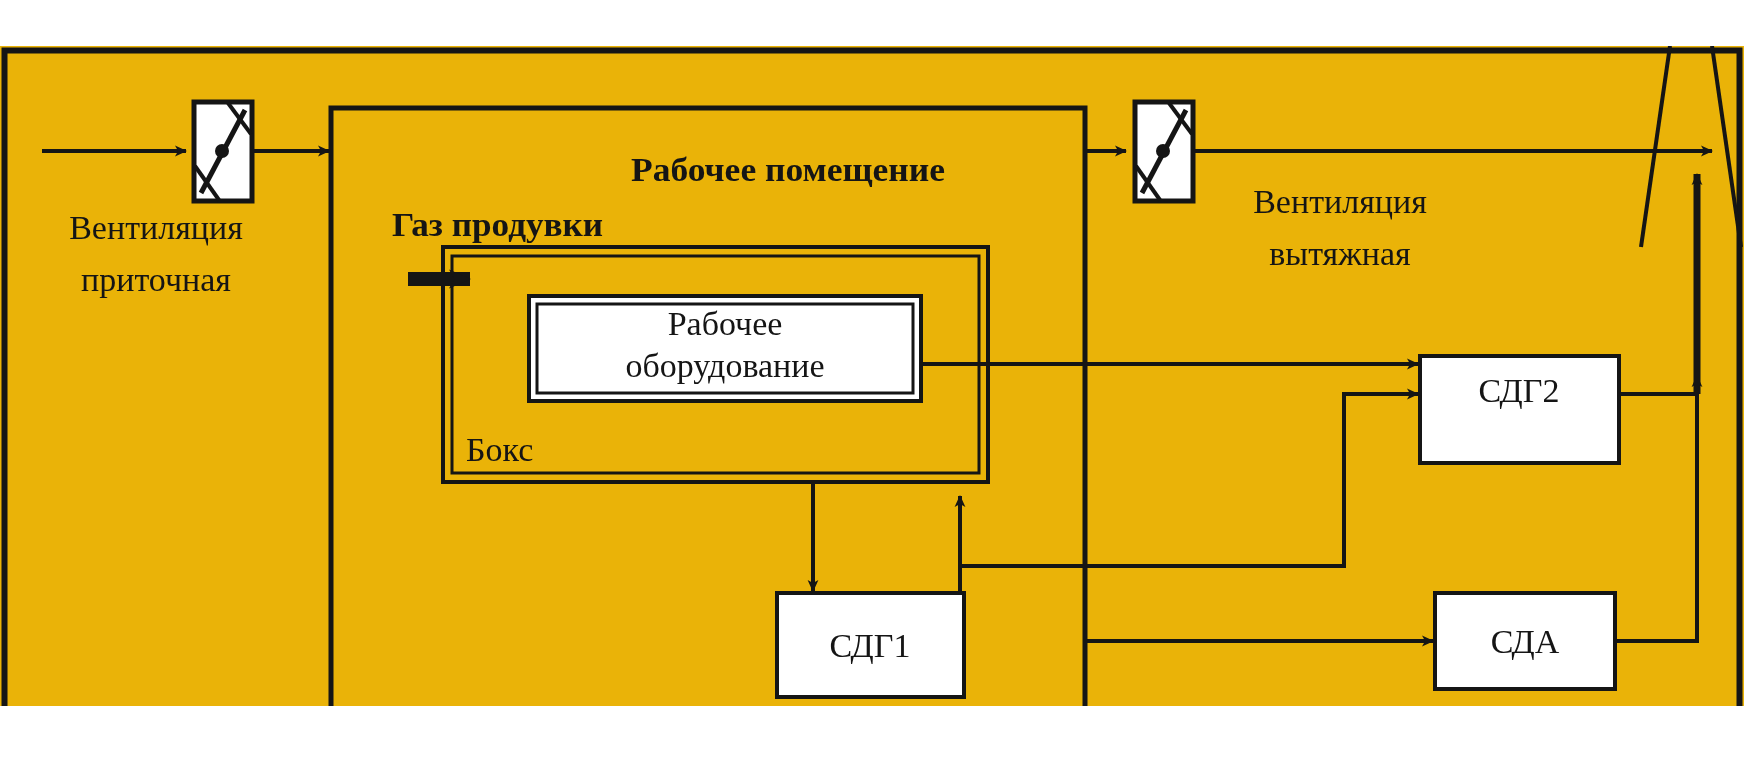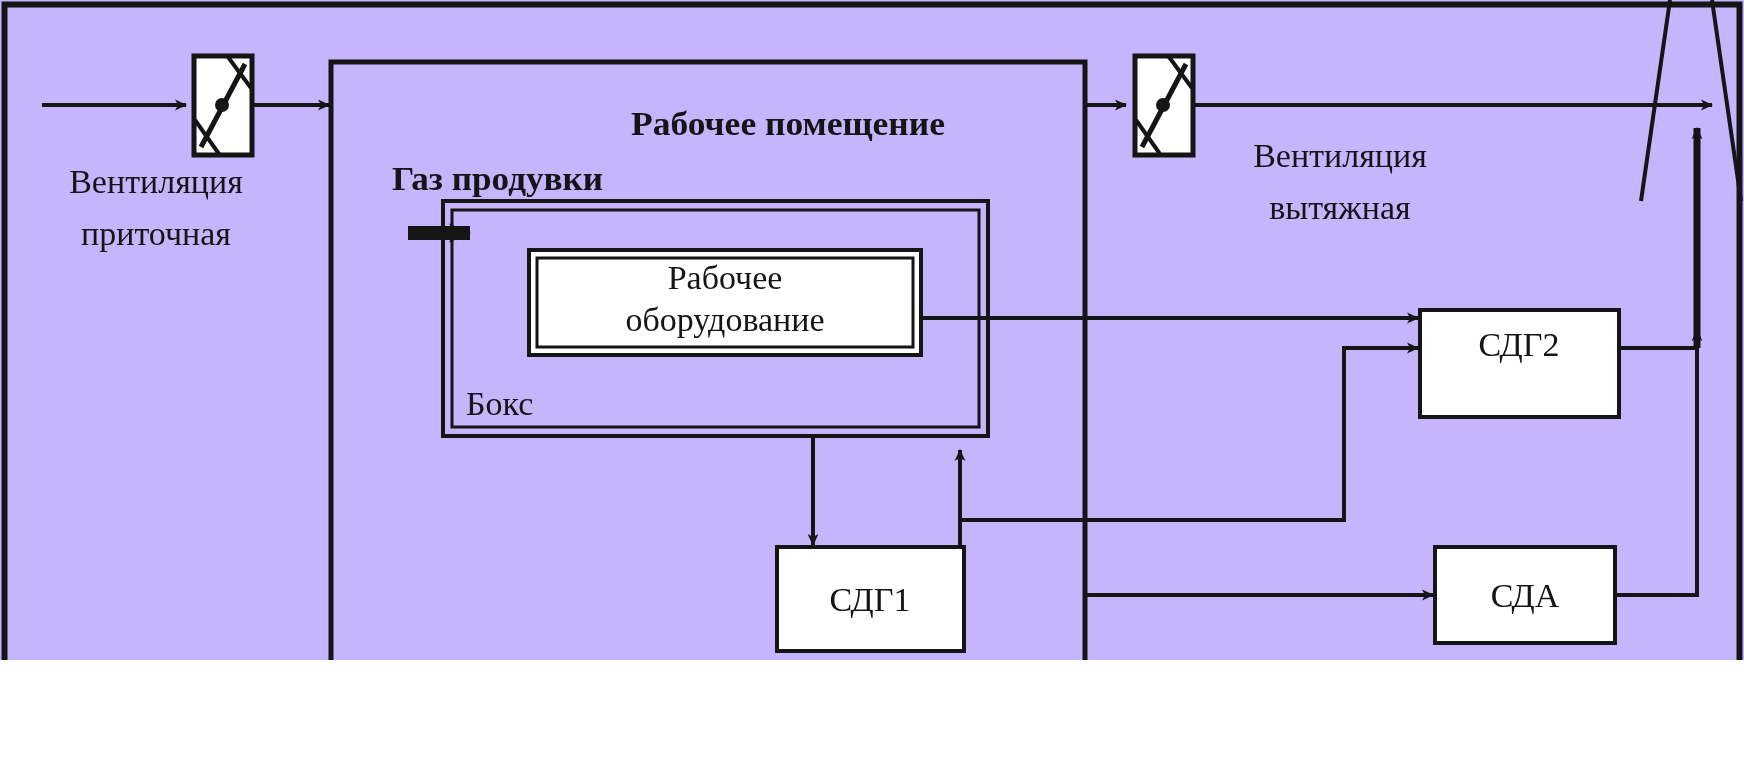--- a/index.html
+++ b/index.html
@@ -7,22 +7,23 @@
     padding: 0;
     background: #ffffff;
   }
   body {
     font-family: "Liberation Serif", "DejaVu Serif", serif;
   }
   #page {
     position: relative;
     width: 1744px;
     height: 660px;
-    background: #c4b5fd;
+    background: #eab308;
     overflow: hidden;
+    margin-top: 46px;
   }
   svg.diagram {
     display: block;
     width: 1744px;
     height: 764px;
   }
   .lbl {
     font-family: "Liberation Serif", "DejaVu Serif", serif;
     fill: #151515;
   }

